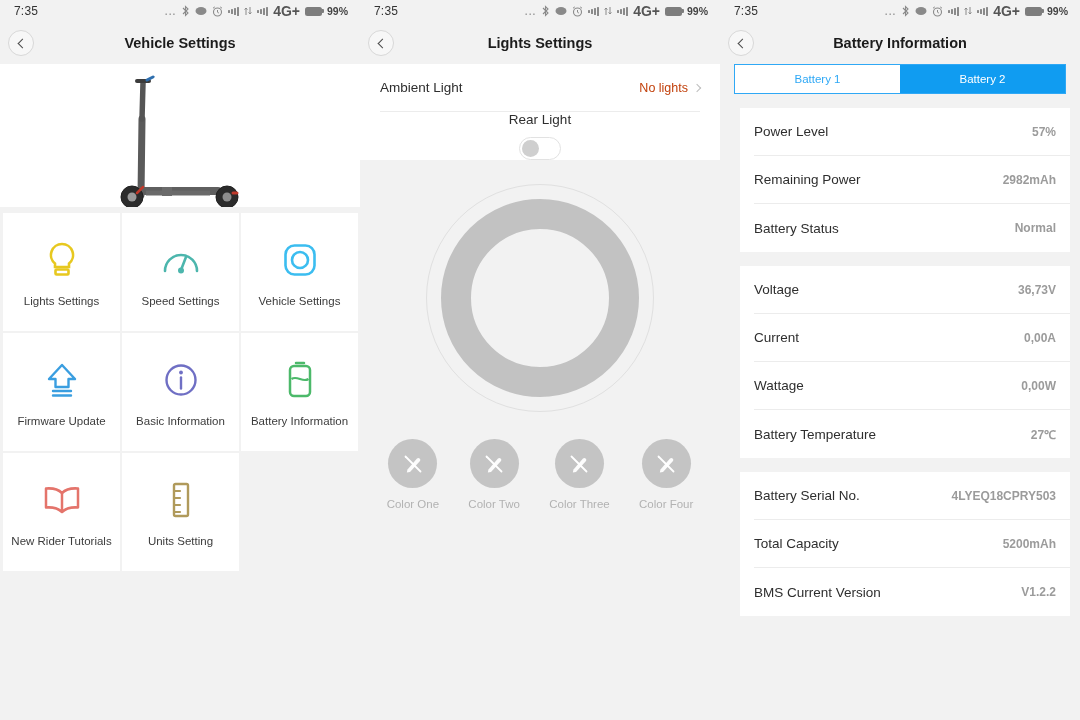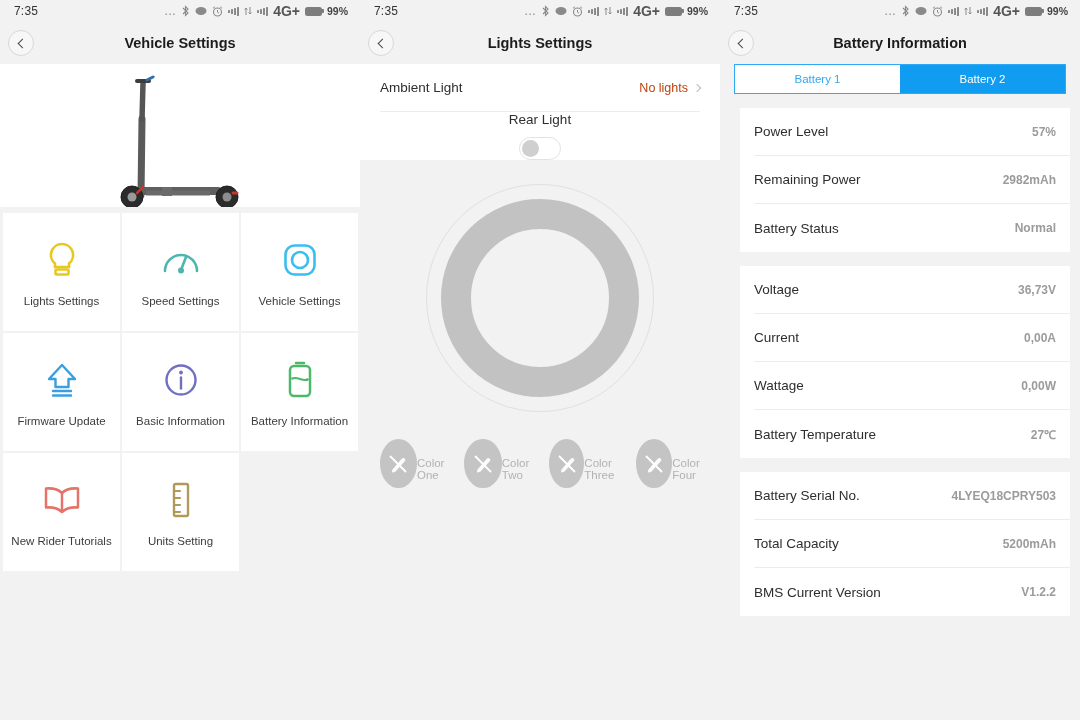--- a/index.html
+++ b/index.html
@@ -94,21 +94,21 @@
   .ring-wrap { height: 275px; display: flex; align-items: center; justify-content: center; }
   .ring-outer {
     width: 228px; height: 228px; border-radius: 50%; border: 1px solid #e0e0e0;
     display: flex; align-items: center; justify-content: center;
   }
   .ring {
     width: 198px; height: 198px; border-radius: 50%;
     border: 30px solid #c2c2c2; background: #f2f2f2;
   }
   .colors { display: flex; justify-content: space-around; padding: 0 12px; margin-top: 4px; }
-  .color-item { display: flex; flex-direction: row; align-items: center; margin-left: 8px; }
+  .color-item { display: flex; flex-direction: column; align-items: center; }
   .color-circle {
     width: 49px; height: 49px; border-radius: 50%; background: #c4c4c4;
     display: flex; align-items: center; justify-content: center;
   }
   .color-item .clbl { font-size: 11.5px; color: #b2b2b2; margin-top: 10px; }
 
   
   .seg {
     margin: 0 14px 0 14px; height: 30px; display: flex;
     border-radius: 0; overflow: hidden; border: 1px solid #2fa8f5;

